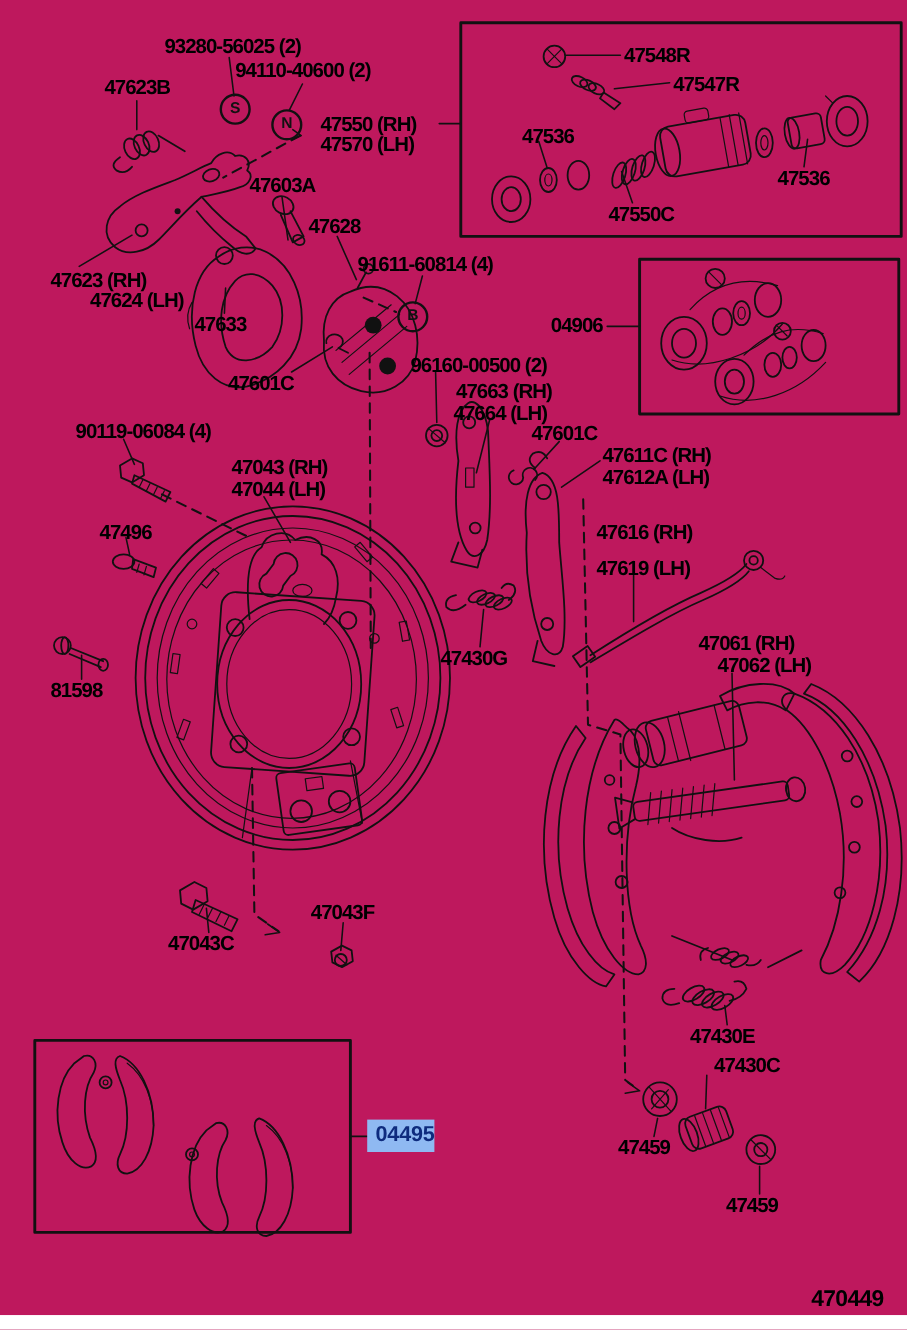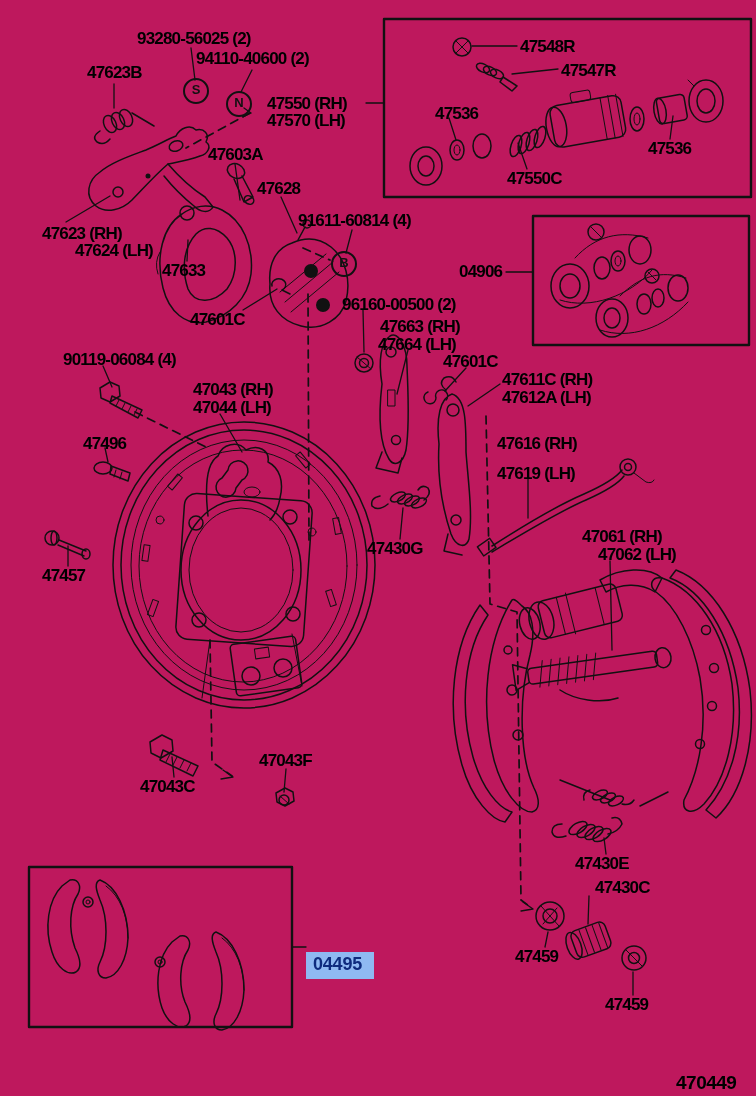--- a/index.html
+++ b/index.html
@@ -9,21 +9,21 @@
   .art path,.art ellipse,.art circle,.art rect,.art line,.art polyline{
     stroke:#111;fill:none;stroke-width:1.5;stroke-linecap:round;stroke-linejoin:round;}
   .art .box{stroke-width:2.4;}
   .art .thin{stroke-width:1;}
   .art .f{fill:#111;stroke:none;}
   .art .lead{stroke-width:1.3;}
   .art .dash{stroke-width:1.7;stroke-dasharray:8 6;}
   .lbl{position:absolute;white-space:nowrap;color:#000;font-weight:bold;
        font-size:17px;letter-spacing:-0.8px;line-height:1.05;}
   .lbl.hl{background:var(--hl-bg,#8FB9F2);color:var(--hl-text,#0E2B7E);
-       padding:3px 12px 5px 7px;letter-spacing:-0.2px;font-size:18px;margin-top:19px;}
+       padding:3px 0 5px 7px;letter-spacing:-0.2px;font-size:18px;}
   .sym{position:absolute;width:22px;height:22px;border:2px solid #111;border-radius:50%;
        color:#111;font-weight:bold;font-size:13px;line-height:20px;text-align:center;}
   .code{position:absolute;left:676px;top:1072px;font-weight:bold;font-size:19px;
        letter-spacing:-0.5px;color:#000;}
 </style>
 </head>
 <body>
 
 <div class="stage">
 
@@ -359,21 +359,21 @@
       <div class="lbl" style="left: 378px; top: 336px;">47664 (LH)</div>
       <div class="lbl" style="left: 443px; top: 353px;">47601C</div>
       <div class="lbl" style="left: 502px; top: 371px;">47611C (RH)</div>
       <div class="lbl" style="left: 502px; top: 389px;">47612A (LH)</div>
       <div class="lbl" style="left: 63px; top: 351px;">90119-06084 (4)</div>
       <div class="lbl" style="left: 193px; top: 381px;">47043 (RH)</div>
       <div class="lbl" style="left: 193px; top: 399px;">47044 (LH)</div>
       <div class="lbl" style="left: 83px; top: 435px;">47496</div>
       <div class="lbl" style="left: 497px; top: 435px;">47616 (RH)</div>
       <div class="lbl" style="left: 497px; top: 453px; margin-top: 12px;">47619 (LH)</div>
-      <div class="lbl" style="left: 42px; top: 567px;">47457</div>
+      <div class="lbl" style="left: 42px; top: 567px;">81598</div>
       <div class="lbl" style="left: 367px; top: 540px;">47430G</div>
       <div class="lbl" style="left: 582px; top: 528px;">47061 (RH)</div>
       <div class="lbl" style="left: 598px; top: 546px;">47062 (LH)</div>
       <div class="lbl" style="left: 140px; top: 778px;">47043C</div>
       <div class="lbl" style="left: 259px; top: 752px;">47043F</div>
       <div class="lbl hl" style="left: 306px; top: 933px;">04495</div>
       <div class="lbl" style="left: 575px; top: 855px;">47430E</div>
       <div class="lbl" style="left: 560px; top: 879px; margin-left: 35px;">47430C</div>
       <div class="lbl" style="left: 515px; top: 948px;">47459</div>
       <div class="lbl" style="left: 605px; top: 996px;">47459</div>

